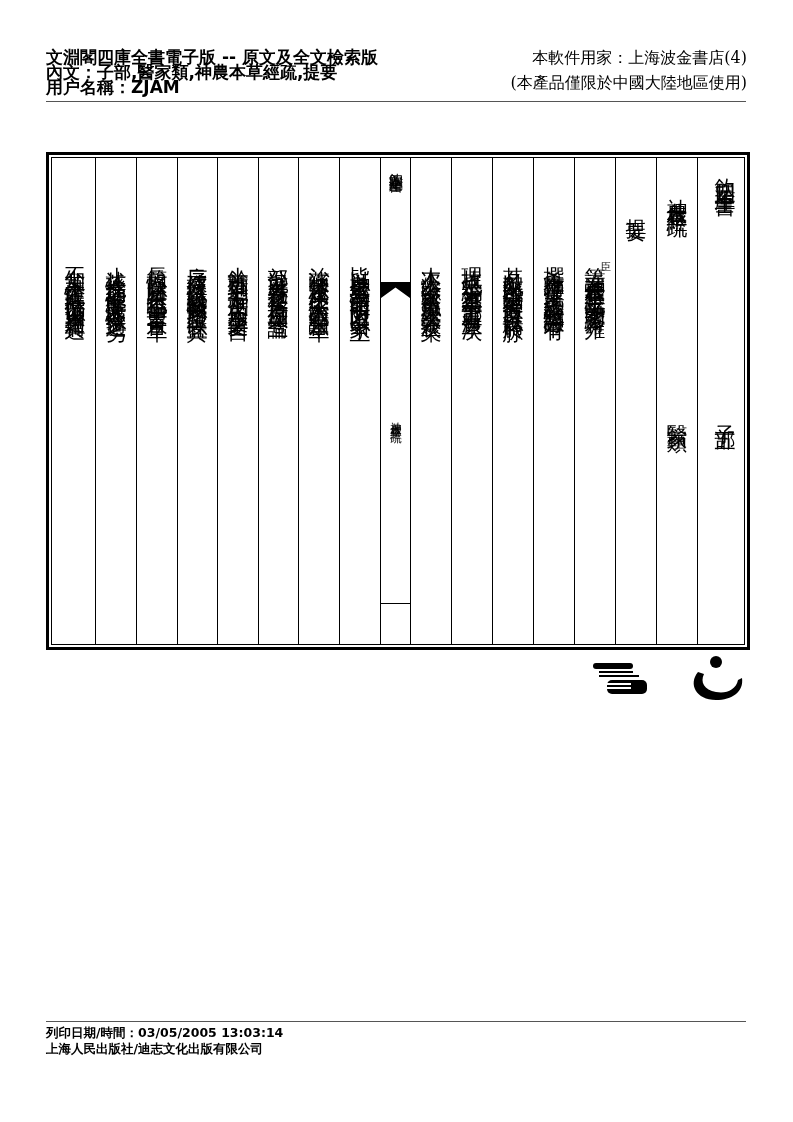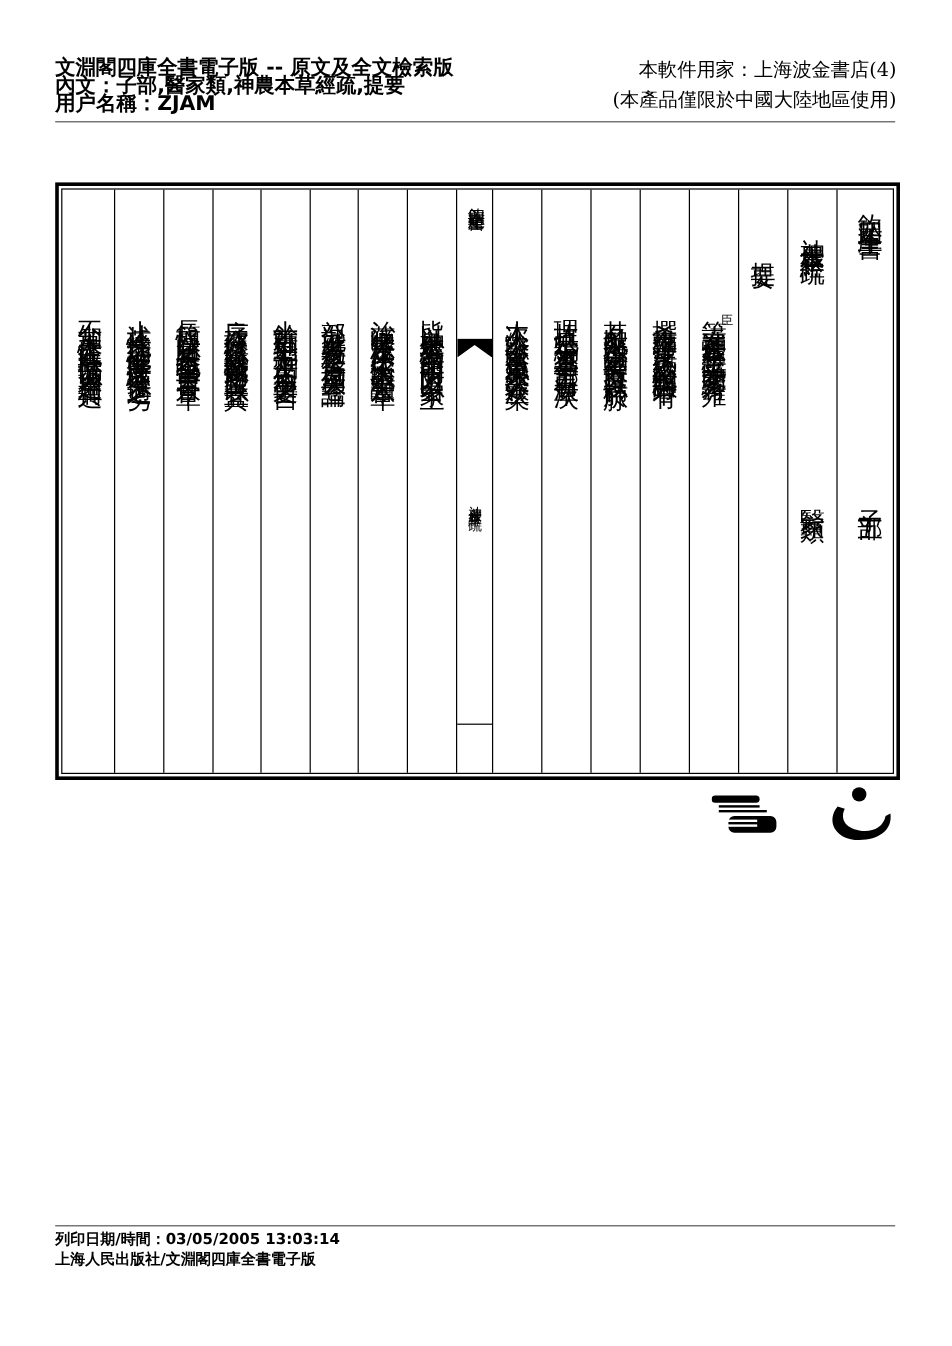--- a/index.html
+++ b/index.html
@@ -108,14 +108,14 @@
 </svg>
 <svg class="logo" style="left:686px; top:654px;" width="60" height="52" viewBox="0 0 60 52">
   <circle cx="30" cy="8" r="6" fill="#000"></circle>
   <path d="M12 18 C2 30, 10 46, 30 46 C46 46, 58 38, 56 24 L52 26 C50 36, 40 40, 30 38 C18 36, 14 28, 18 20 Z" fill="#000"></path>
   <path d="M20 28 C30 24, 40 26, 48 30" stroke="#fff" stroke-width="2" fill="none"></path>
 </svg>
 
 <div class="ftr-rule"></div>
 <div class="ftr">
   <div>列印日期/時間：03/05/2005 13:03:14</div>
-  <div>上海人民出版社/文淵閣四庫全書電子版</div>
+  <div>上海人民出版社/迪志文化出版有限公司</div>
 </div>
 
 </body></html>

